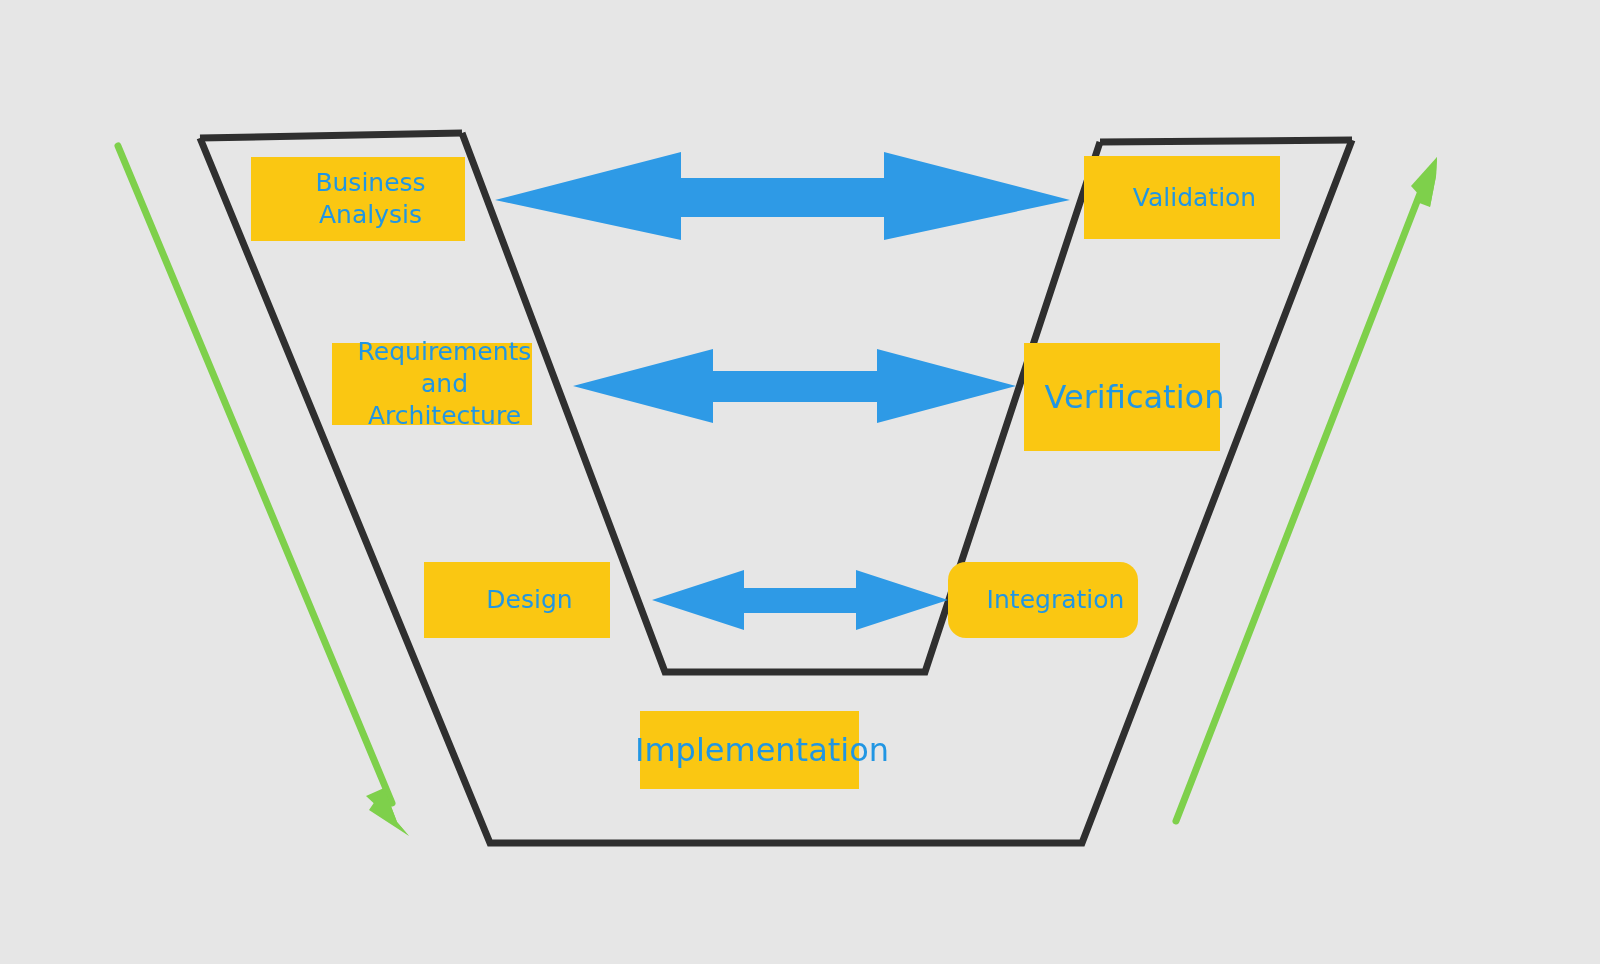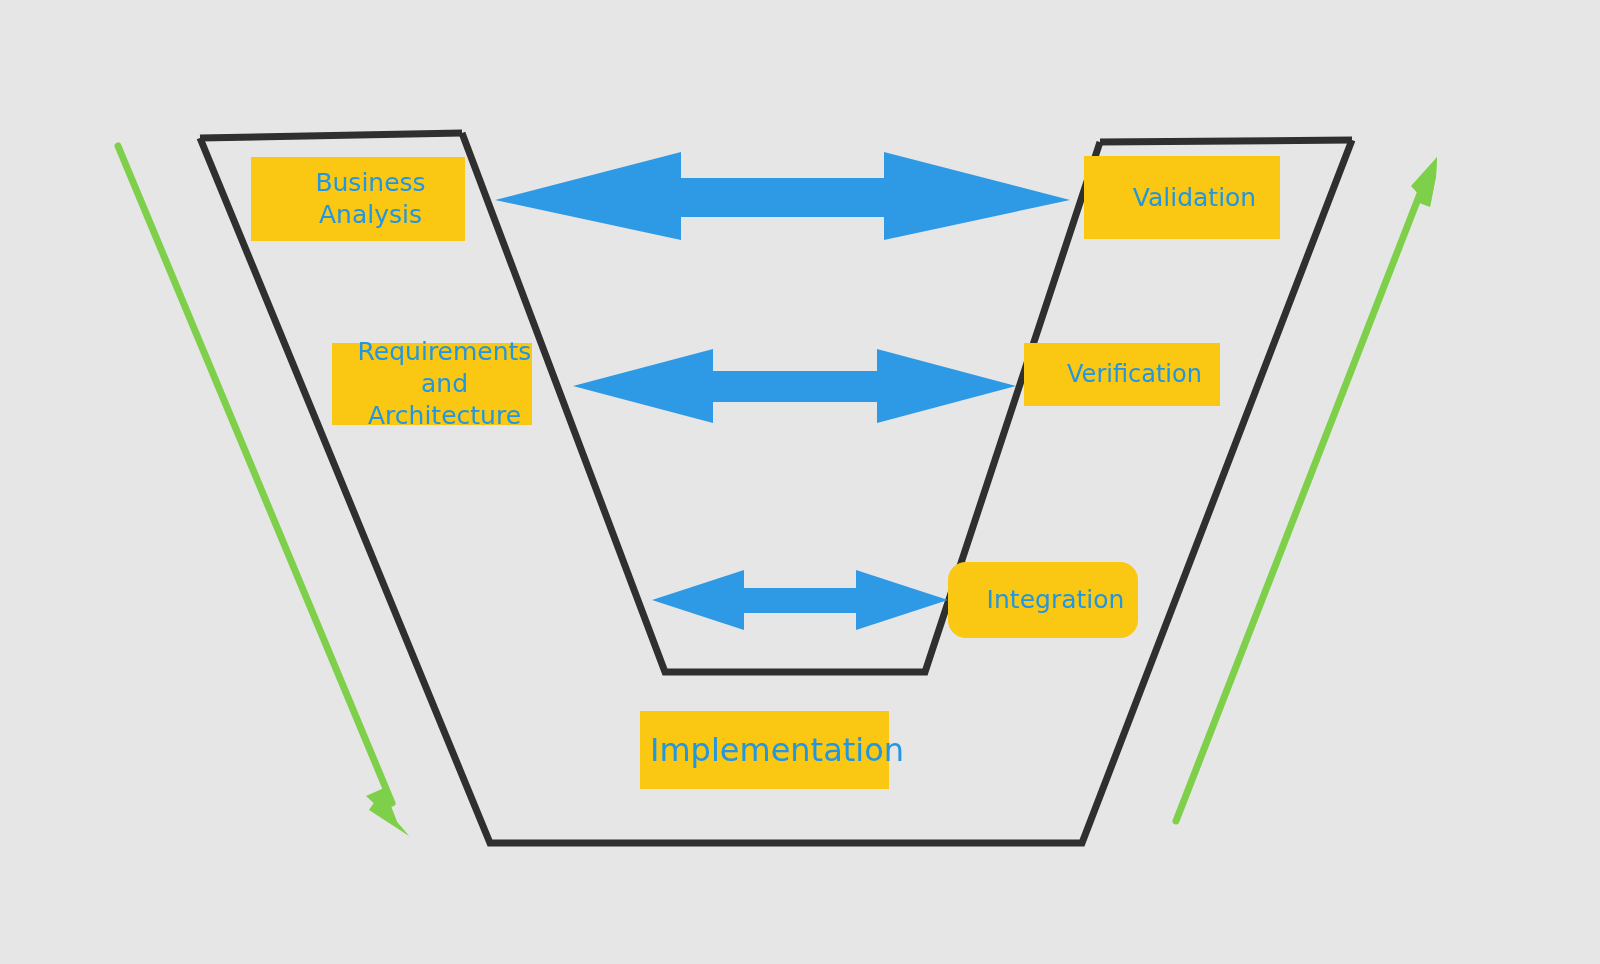--- a/index.html
+++ b/index.html
@@ -38,23 +38,23 @@
     line-height: 1.28;
     box-sizing: border-box;
     font-family: "DejaVu Sans", sans-serif;
     font-weight: 400;
     white-space: pre-line;
     padding-left: 25px;
   }
   .box-business    { left: 251px; top: 157px;  width: 214px; height: 84px;  font-size: 25px; }
   .box-requirements{ left: 332px; top: 343px;  width: 200px; height: 82px;  font-size: 25px; }
   .box-design      { left: 424px; top: 562px;  width: 186px; height: 76px;  font-size: 25px; }
-  .box-implementation { left: 640px; top: 711px; width: 249px; height: 78px; font-size: 32px; }
+  .box-implementation { left: 640px; top: 711px; width: 219px; height: 78px; font-size: 32px; }
   .box-integration { left: 948px; top: 562px;  width: 190px; height: 76px;  font-size: 25px; border-radius: 18px; }
-  .box-verification{ left: 1024px; top: 343px; width: 196px; height: 63px;  font-size: 24px; }
+  .box-verification{ left: 1024px; top: 343px; width: 196px; height: 108px;  font-size: 32px; }
   .box-validation  { left: 1084px; top: 156px; width: 196px; height: 83px;  font-size: 25px; text-align: center; }
 </style>
 </head>
 <body>
 
 <div id="canvas">
 
   <svg id="vector-layer" viewBox="0 0 1600 964" xmlns="http://www.w3.org/2000/svg">
 
     <g>
@@ -112,20 +112,21 @@
                Z" fill="#2e9ae6"></path>
     </g>
   </svg>
 
   <div class="stage-box box-business">Business
 Analysis</div>
 
   <div class="stage-box box-requirements">Requirements
 and Architecture</div>
 
+  <div class="stage-box box-design">Design</div>
 
   <div class="stage-box box-implementation">Implementation</div>
 
   <div class="stage-box box-integration">Integration</div>
 
   <div class="stage-box box-verification">Verification</div>
 
   <div class="stage-box box-validation">Validation</div>
 
 </div>

